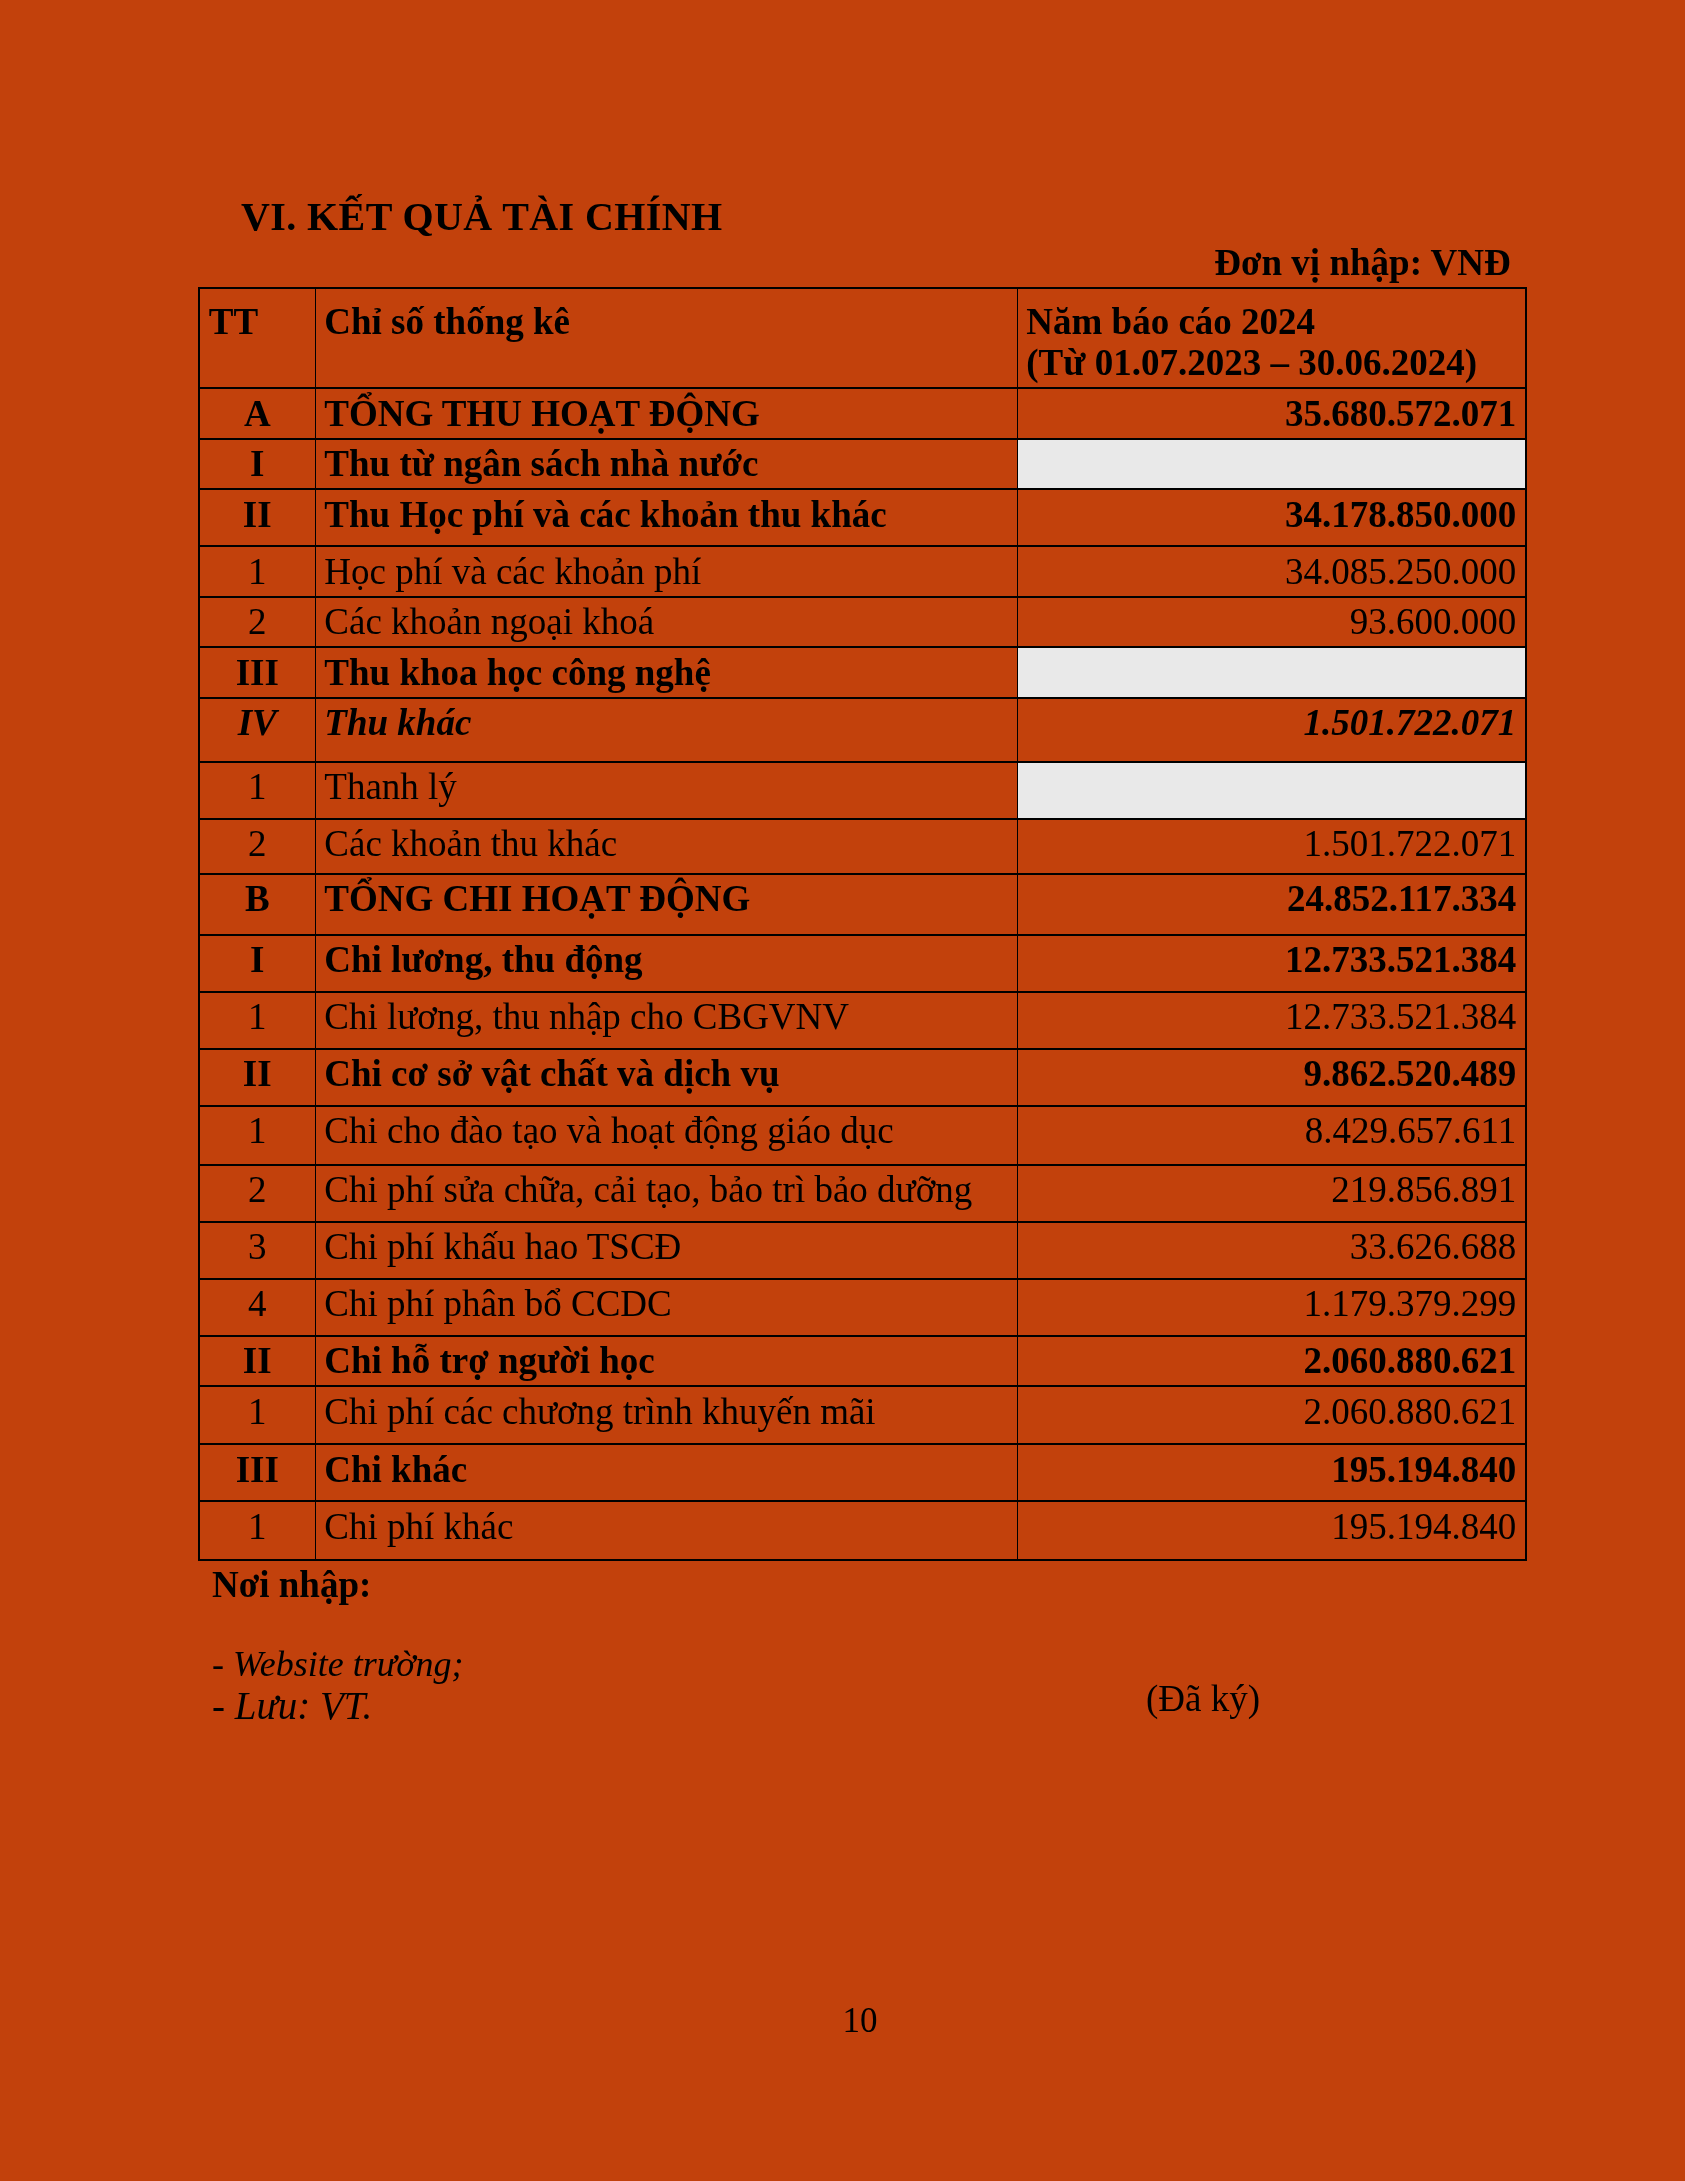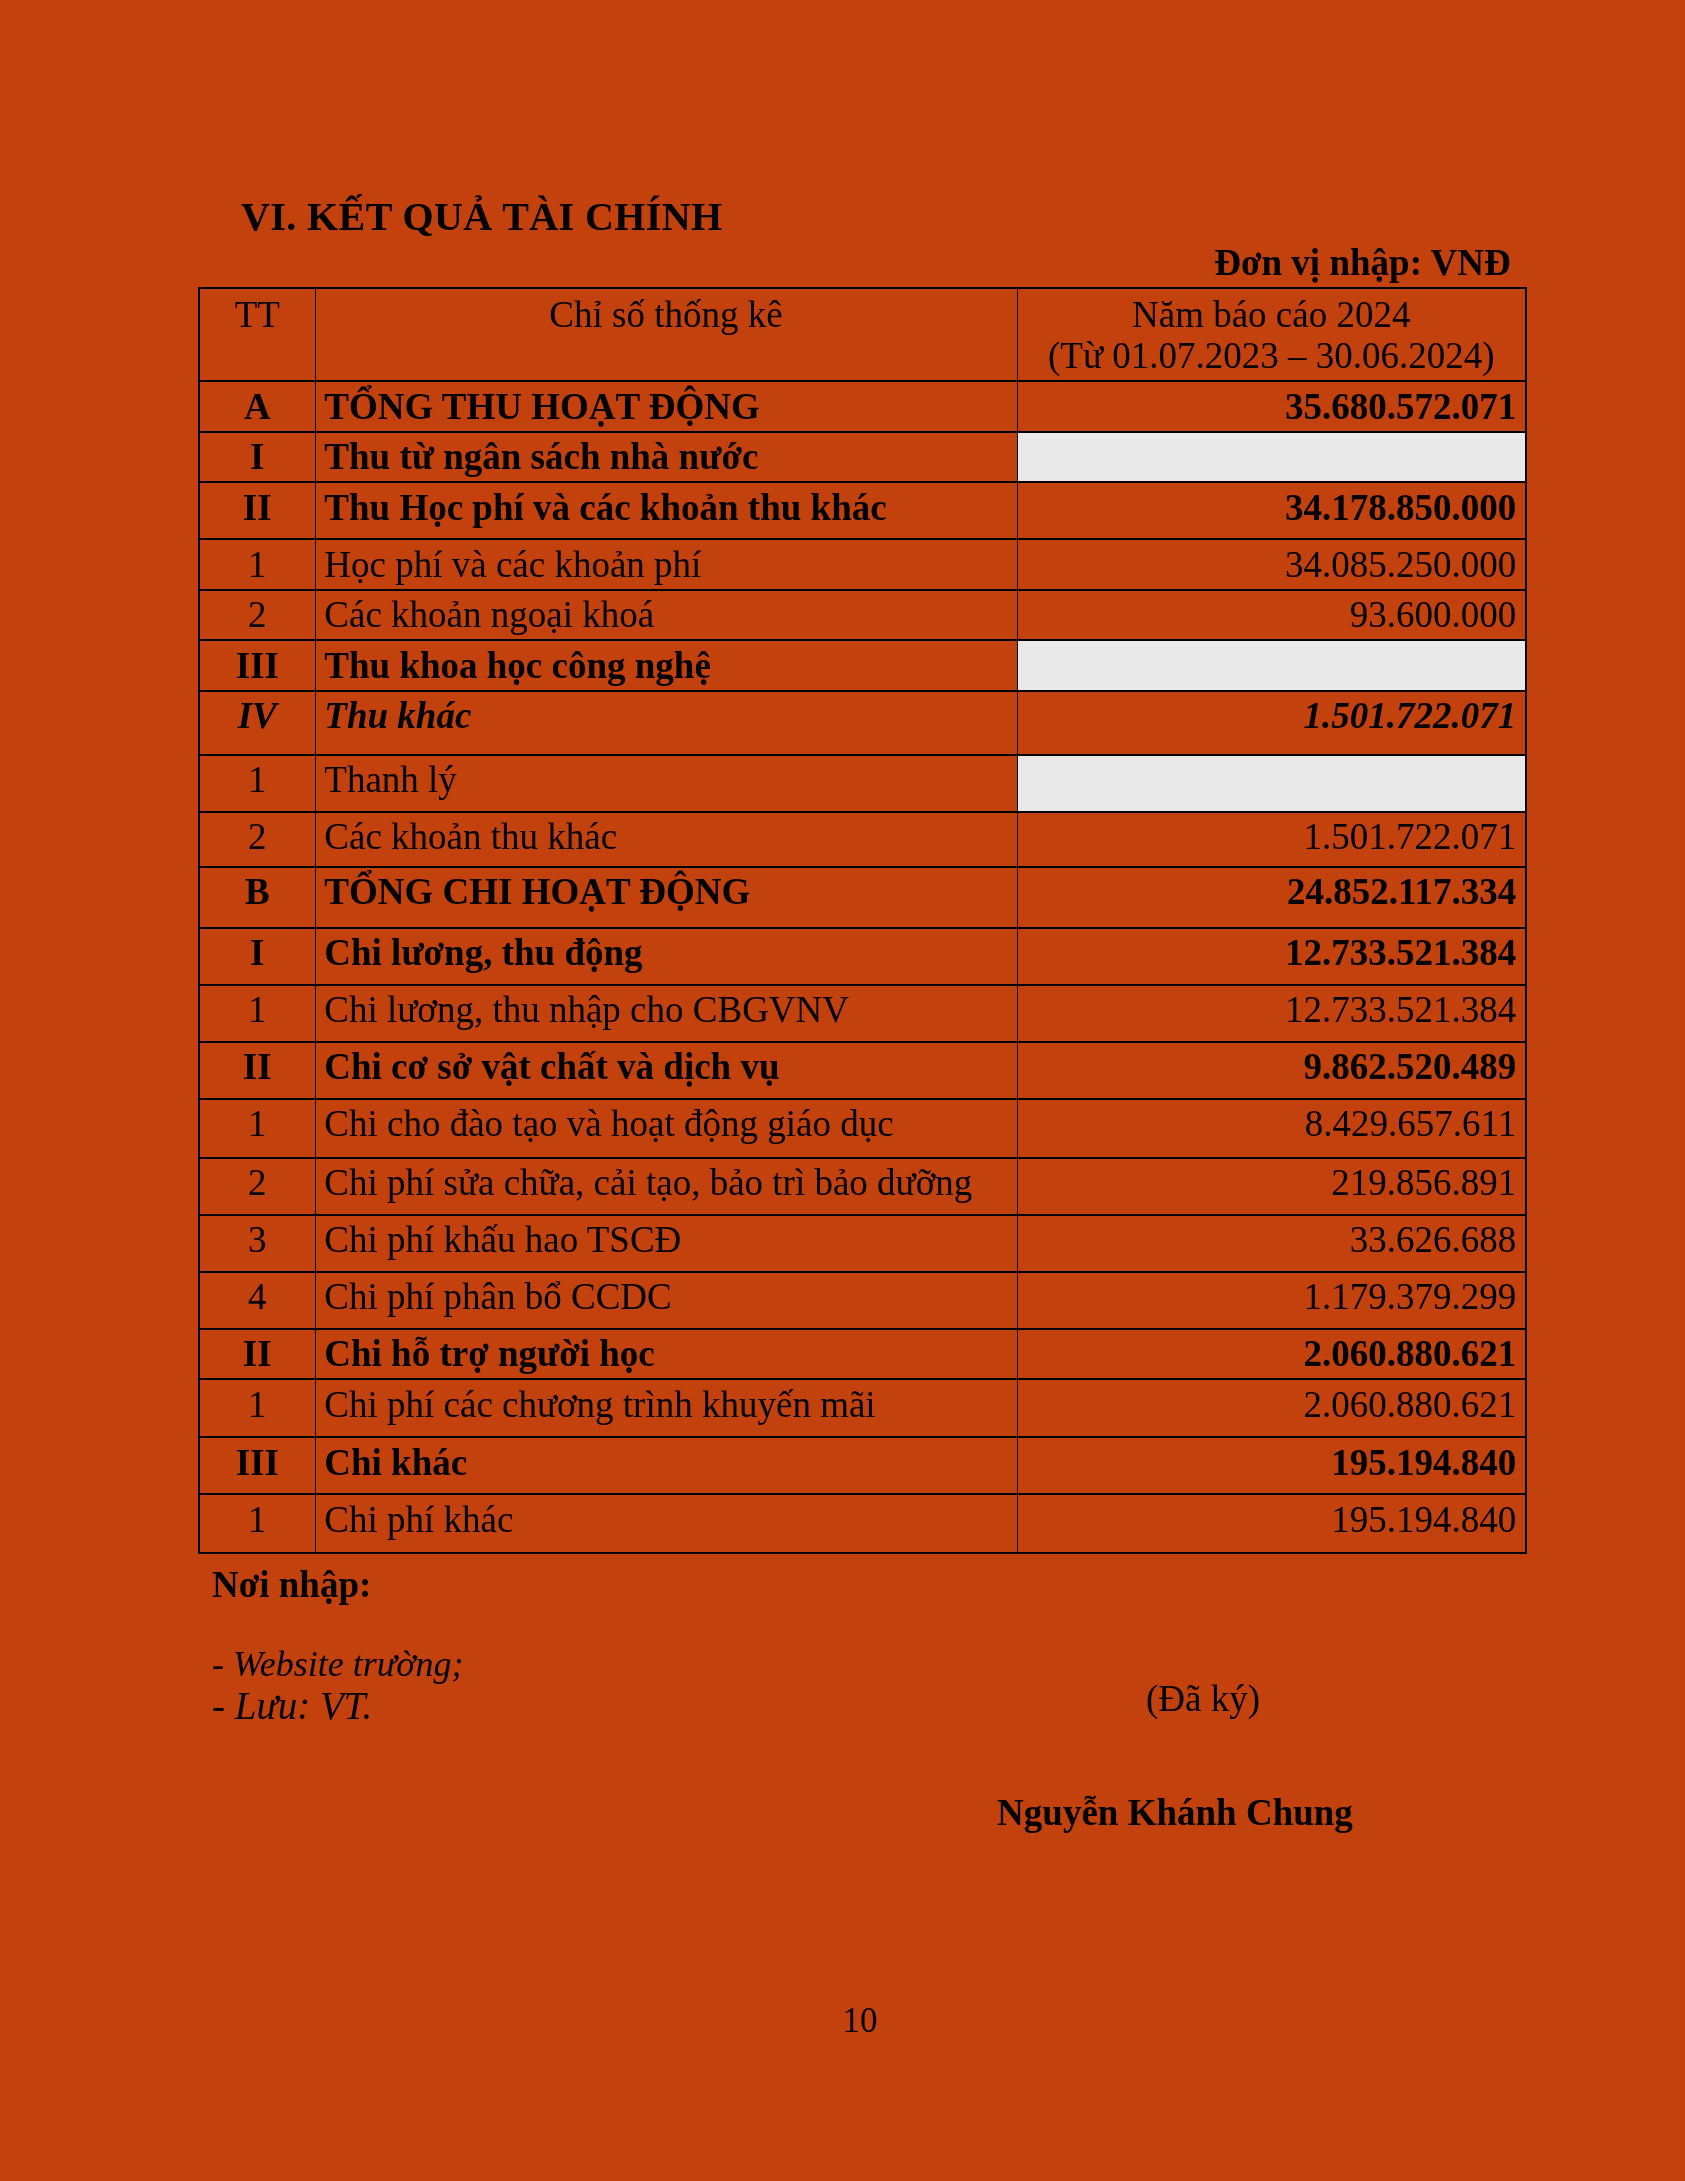--- a/index.html
+++ b/index.html
@@ -30,21 +30,21 @@
   }
   table.fin col.c-tt{width:116px;}
   table.fin col.c-label{width:702px;}
   table.fin col.c-value{width:509px;}
   table.fin th,table.fin td{
     border-left:1.8px solid #000;border-right:1.8px solid #000;
     border-top:2.6px solid #000;border-bottom:2.6px solid #000;
     vertical-align:top;padding:3.5px 8.8px;
     overflow:hidden;
   }
-  table.fin thead th{font-weight:normal;text-align:center;height:72px;padding-top:5px;}
+  table.fin thead th{font-weight:bold;text-align:left;height:72px;padding-top:12px;}
   td.tt{text-align:center;}
   td.label{text-align:left;padding-left:17.6px;}
   td.value{text-align:right;padding-right:23px;}
   tr.bold td{font-weight:bold;}
   td.shaded{background:#e9e9e9;}
 
   .recipients-label{
     position:absolute;left:212px;top:1563px;
     font-size:37px;font-weight:bold;
   }
@@ -206,18 +206,17 @@
           <td class="value">195.194.840</td>
         </tr>
       </tbody>
   </table>
 
   <div class="recipients-label">Nơi nhập:</div>
   <div class="recipient-line1">- Website trường;</div>
   <div class="recipient-line2">- Lưu: VT.</div>
 
   <div class="signed-note">(Đã ký)</div>
-  <div class="signer-name">Nguyễn Khánh Chung</div>
 
   <div class="page-number">10</div>
 
 </div>
 
 
 </body></html>

